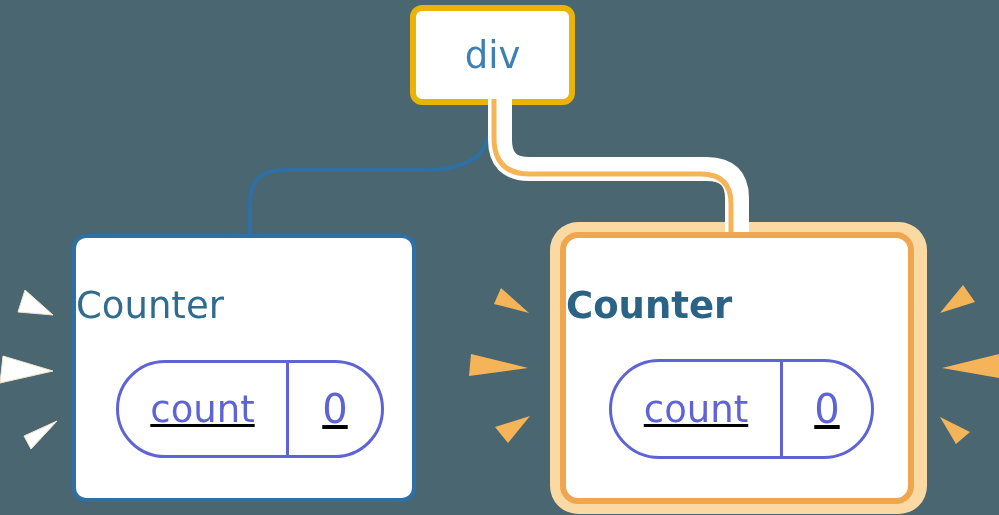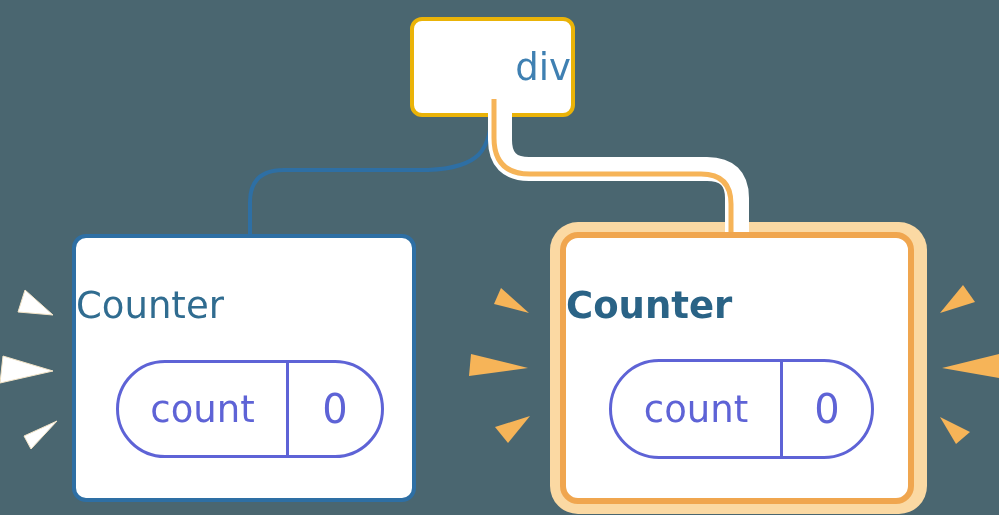--- a/index.html
+++ b/index.html
@@ -8,24 +8,23 @@
     width:999px;height:515px;
     background:#4A6670;
     overflow:hidden;
     font-family:"DejaVu Sans","Liberation Sans",sans-serif;
   }
   .stage *{box-sizing:border-box;}
 
   
   .div-node{
     position:absolute;left:410px;top:5px;width:165px;height:100px;
-    background:#ffffff;border:4px solid #eab308;border-radius:12px;
-    display:flex;align-items:center;justify-content:flex-end;
+    background:#ffffff;border:6px solid #eab308;border-radius:12px;
+    display:flex;align-items:center;justify-content:center;
     z-index:1;
-    margin-top:12px;
   }
   .div-node .node-label{font-size:37px;color:#3F80B2;}
 
   
   .highlight-ring{
     position:absolute;left:550px;top:222px;width:377px;height:292px;
     background:#FBD9A3;border-radius:28px;z-index:1;
   }
 
   
@@ -49,21 +48,21 @@
   .counter-title{
     position:absolute;left:0;right:0;top:46px;height:44px;
     font-size:37px;line-height:44px;
   }
   .counter-box.left  .counter-title{color:#306C90;font-weight:400;}
   .counter-box.right .counter-title{color:#2A6386;font-weight:700;}
 
   
   .pill{
     position:absolute;display:flex;background:#ffffff;
-    border:3px solid #5E63D6;border-radius:60px;overflow:hidden;
+    border:3px solid #5E63D6;border-radius:60px;overflow:hidden;text-decoration:underline;
   }
   .counter-box.left  .pill{left:40px;top:122px;width:268px;height:98px;}
   .counter-box.right .pill{left:43px;top:121px;width:265px;height:100px;}
   .pill-key{
     flex:0 0 170px;border-right:3px solid #5E63D6;
     display:flex;align-items:center;justify-content:center;
   }
   .counter-box.right .pill-key{flex-basis:171px;}
   .pill-val{flex:1;display:flex;align-items:center;justify-content:center;}
   .pill-key span{font-size:37px;color:#5E63D6;}

